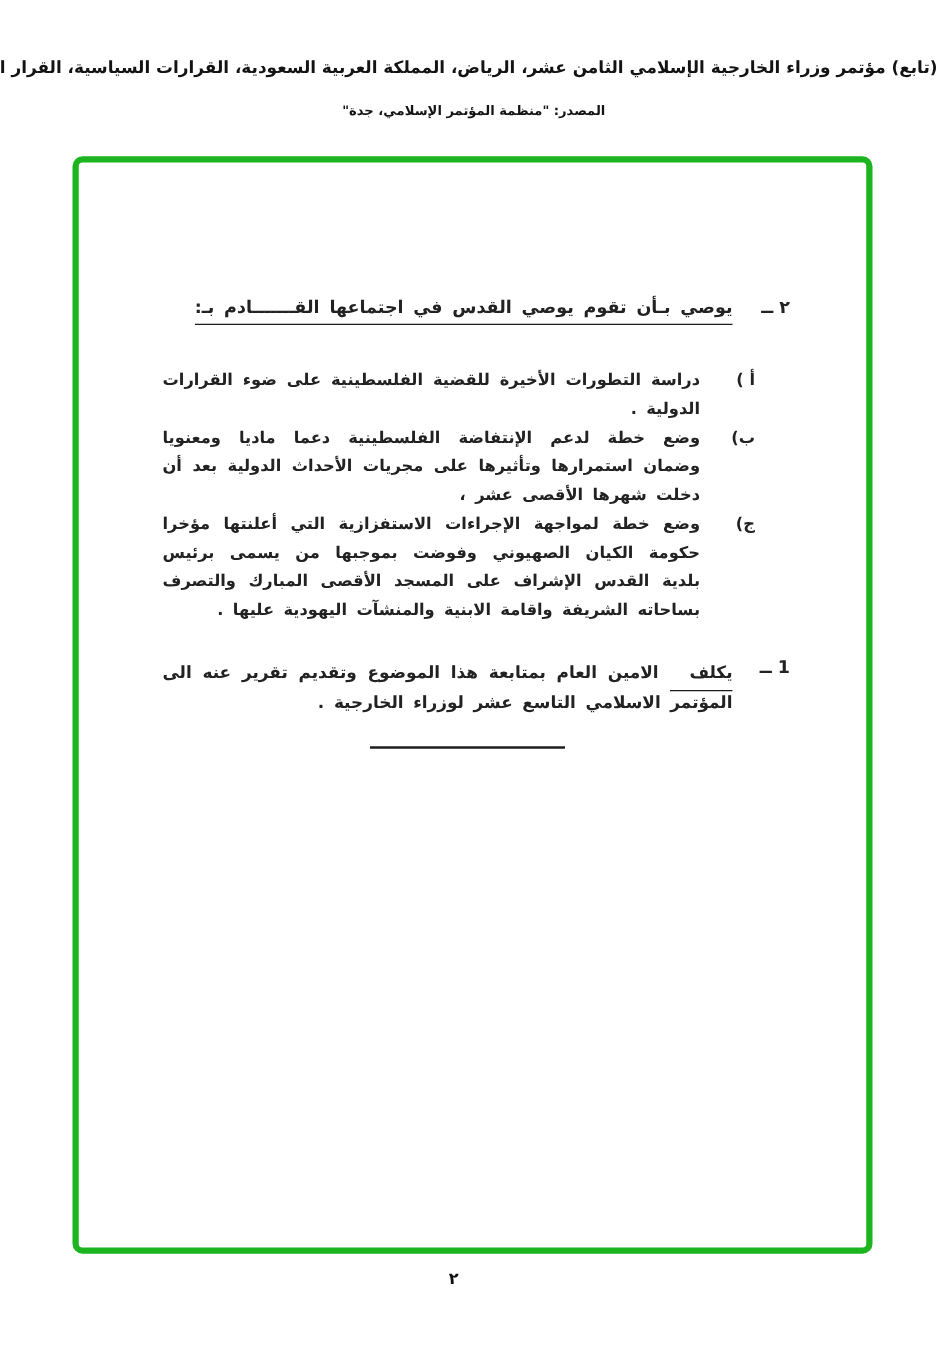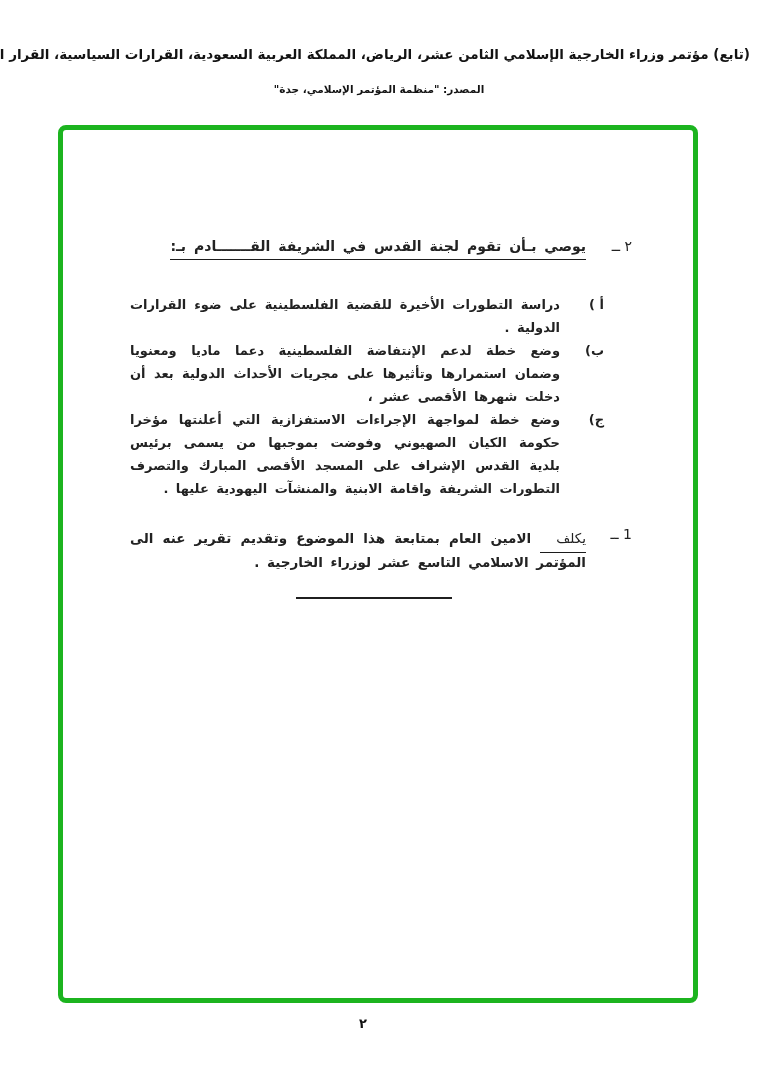--- a/index.html
+++ b/index.html
@@ -65,21 +65,21 @@
     font-weight: 600;
   }
   .item {
     display: flex;
     direction: rtl;
   }
   .marker {
     flex: none;
     width: 46px;
     font-size: 14px;
-    font-weight: normal;
+    font-weight: bold;
     white-space: nowrap;
   }
   .item2-heading {
     display: inline-block;
     font-size: 14px;
     font-weight: bold;
     border-bottom: 1.6px solid #1c1c1c;
     padding-bottom: 5px;
     word-spacing: 3px;
     white-space: nowrap;
@@ -115,21 +115,21 @@
     font-size: 13.5px;
     line-height: 24px;
     text-align: justify;
     text-align-last: right;
     word-spacing: 3px;
   }
   .underlined-word {
     border-bottom: 1.6px solid #1c1c1c;
     padding-left: 16px;   
     padding-bottom: 6px;
-    font-weight: normal;
+    font-weight: bold;
   }
 
   
   .separator {
     position: absolute;
     left: 296px;
     top: 597px;
     width: 156px;
     height: 0;
     border-top: 2px solid #1f1f1f;
@@ -153,38 +153,38 @@
 <div class="header-line1">(تابع)  مؤتمر وزراء الخارجية الإسلامي الثامن عشر، الرياض، المملكة العربية السعودية، القرارات السياسية، القرار الرقم ١٨/٦-س</div>
 
 <div class="header-line2">المصدر:  "منظمة المؤتمر الإسلامي، جدة"</div>
 
 <div class="scan-frame"></div>
 
 <div class="doc">
 
   <div class="item">
     <span class="marker">٢ ــ</span>
-    <span class="item2-heading">يوصي بـأن تقوم لجنة القدس في الشريفة القـــــــادم بـ:</span>
+    <span class="item2-heading">يوصي بـأن تقوم يوصي القدس في اجتماعها القـــــــادم بـ:</span>
   </div>
 
   <div class="subitems">
 
     <div class="sub">
       <span class="slabel">أ )</span>
       <span class="stext">دراسة التطورات الأخيرة للقضية الفلسطينية على ضوء القرارات الدولية .</span>
     </div>
 
     <div class="sub">
       <span class="slabel">ب)</span>
       <span class="stext">وضع خطة لدعم الإنتفاضة الفلسطينية دعما ماديا ومعنويا وضمان استمرارها وتأثيرها على مجريات الأحداث الدولية بعد أن دخلت شهرها الأقصى عشر ،</span>
     </div>
 
     <div class="sub">
       <span class="slabel">ج)</span>
-      <span class="stext">وضع خطة لمواجهة الإجراءات الاستفزازية التي أعلنتها مؤخرا حكومة الكيان الصهيوني وفوضت بموجبها من يسمى برئيس بلدية القدس الإشراف على المسجد الأقصى المبارك والتصرف التطورات الشريفة واقامة الابنية والمنشآت اليهودية عليها .</span>
+      <span class="stext">وضع خطة لمواجهة الإجراءات الاستفزازية التي أعلنتها مؤخرا حكومة الكيان الصهيوني وفوضت بموجبها من يسمى برئيس بلدية القدس الإشراف على المسجد الأقصى المبارك والتصرف بساحاته الشريفة واقامة الابنية والمنشآت اليهودية عليها .</span>
     </div>
 
   </div>
 
   <div class="item item3">
     <span class="marker">1 ــ</span>
     <span class="item3-body">
       <span class="underlined-word">يكلف</span>
       <span>الامين العام بمتابعة هذا الموضوع وتقديم تقرير عنه الى المؤتمر الاسلامي التاسع عشر لوزراء الخارجية .</span>
     </span>

